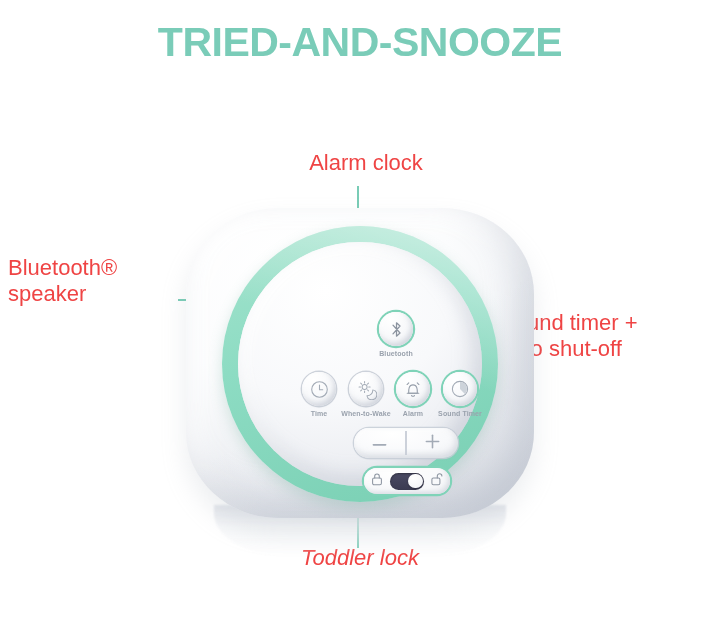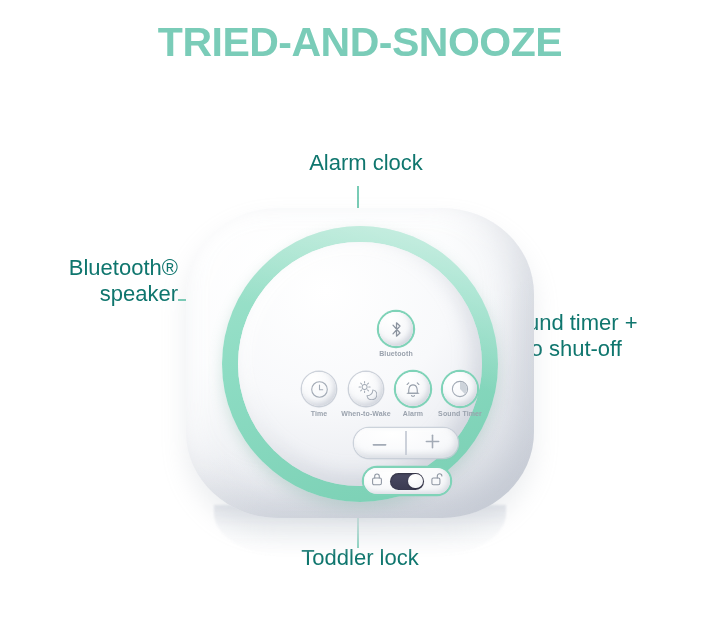--- a/index.html
+++ b/index.html
@@ -30,34 +30,34 @@
     font-weight: bold;
     font-size: 41px;
     line-height: 1.02;
     letter-spacing: -0.5px;
   }
   .title .ln { display: block; }
 
   
   .callout {
     position: absolute;
-    color: #0f766e;
+    color: #ef4444;
     font-family: "Liberation Sans", sans-serif;
     font-size: 22px;
     line-height: 1.2;
     white-space: pre-line;
   }
-  .callout.r { text-align: right; }
+  .callout.r { text-align: left; }
   .callout.l { text-align: left; }
   .callout.c { text-align: center; }
 
   #lbl-alarm   { left: 231px; top: 150px; width: 270px; }
   #lbl-bt      { left: 8px;   top: 255px; width: 170px; }
   #lbl-timer   { left: 500px; top: 310px; width: 214px; }
-  #lbl-toddler { left: 225px; top: 545px; width: 270px; }
+  #lbl-toddler { left: 225px; top: 545px; width: 270px; font-style: italic; }
 
   
   .leader {
     position: absolute;
     background: #79CCB6;
   }
   .leader.h { height: 2px; }
   .leader.v { width: 2px; }
   #ld-alarm-v   { left: 357px; top: 186px;  height: 160px; }
   #ld-bt-h      { left: 178px; top: 299px;  width: 150px; }

